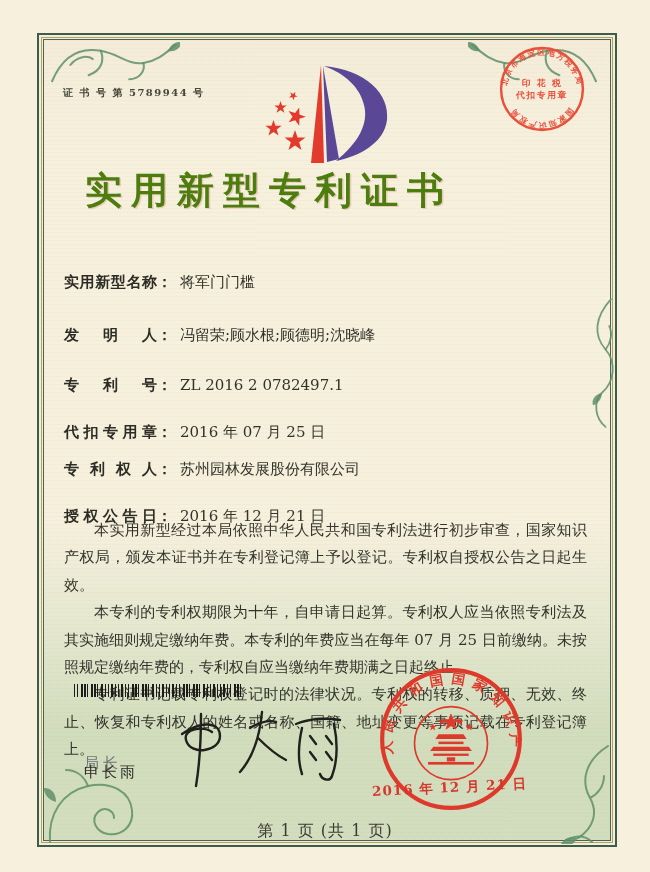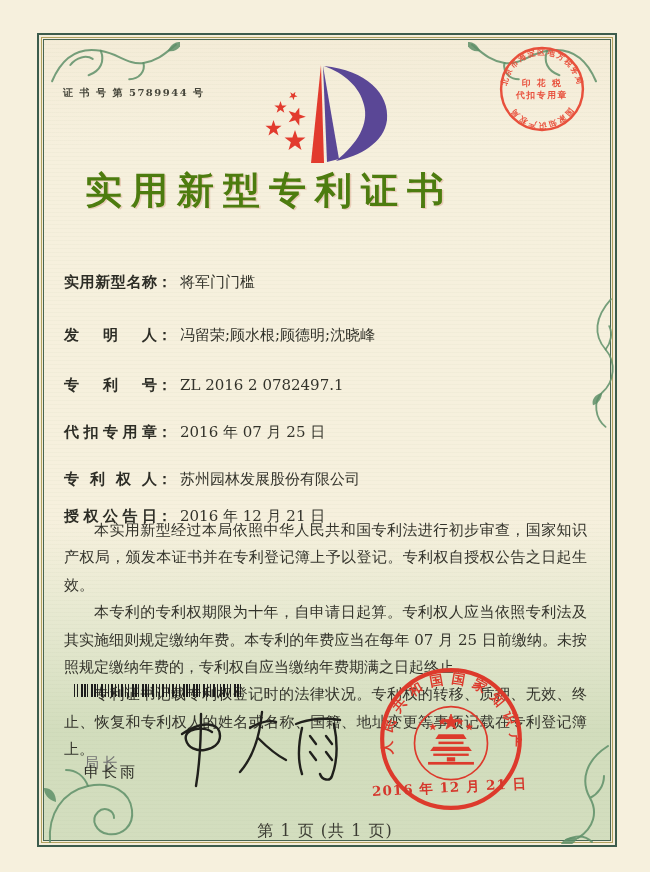--- a/index.html
+++ b/index.html
@@ -113,21 +113,21 @@
   </div>
   <div class="z field" style="top:306px;">
     <span class="flabel">发明人</span><span class="colon">：</span><span class="fvalue">冯留荣;顾水根;顾德明;沈晓峰</span>
   </div>
   <div class="z field" style="top:356px;">
     <span class="flabel">专利号</span><span class="colon">：</span><span class="fvalue">ZL 2016 2 0782497.1</span>
   </div>
   <div class="z field" style="top:403px;">
     <span class="flabel">代扣专用章</span><span class="colon">：</span><span class="fvalue">2016 年 07 月 25 日</span>
   </div>
-  <div class="z field" style="top:450px;">
+  <div class="z field" style="top:440px;">
     <span class="flabel">专利权人</span><span class="colon">：</span><span class="fvalue">苏州园林发展股份有限公司</span>
   </div>
   <div class="z field" style="top:487px;">
     <span class="flabel">授权公告日</span><span class="colon">：</span><span class="fvalue">2016 年 12 月 21 日</span>
   </div>
 
   <div class="z paras">
     <p>本实用新型经过本局依照中华人民共和国专利法进行初步审查，国家知识产权局，颁发本证书并在专利登记簿上予以登记。专利权自授权公告之日起生效。</p>
     <p>本专利的专利权期限为十年，自申请日起算。专利权人应当依照专利法及其实施细则规定缴纳年费。本专利的年费应当在每年 07 月 25 日前缴纳。未按照规定缴纳年费的，专利权自应当缴纳年费期满之日起终止。</p>
     <p>专利证书记载专利权登记时的法律状况。专利权的转移、质押、无效、终止、恢复和专利权人的姓名或名称、国籍、地址变更等事项记载在专利登记簿上。</p>

